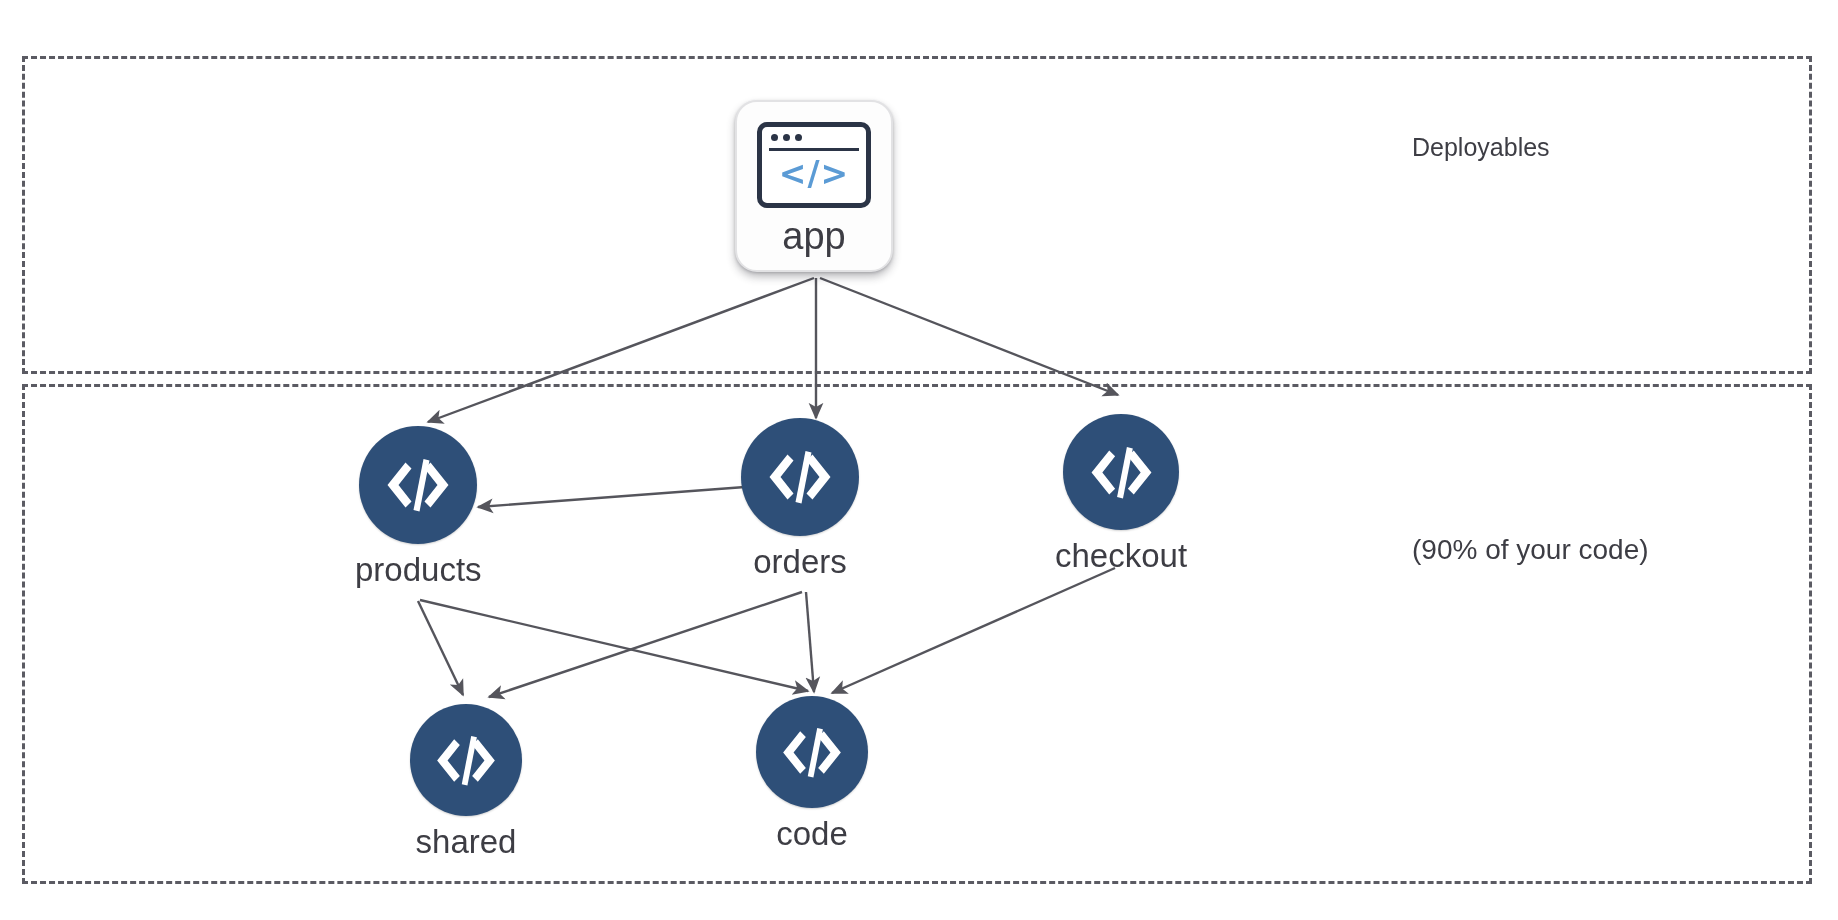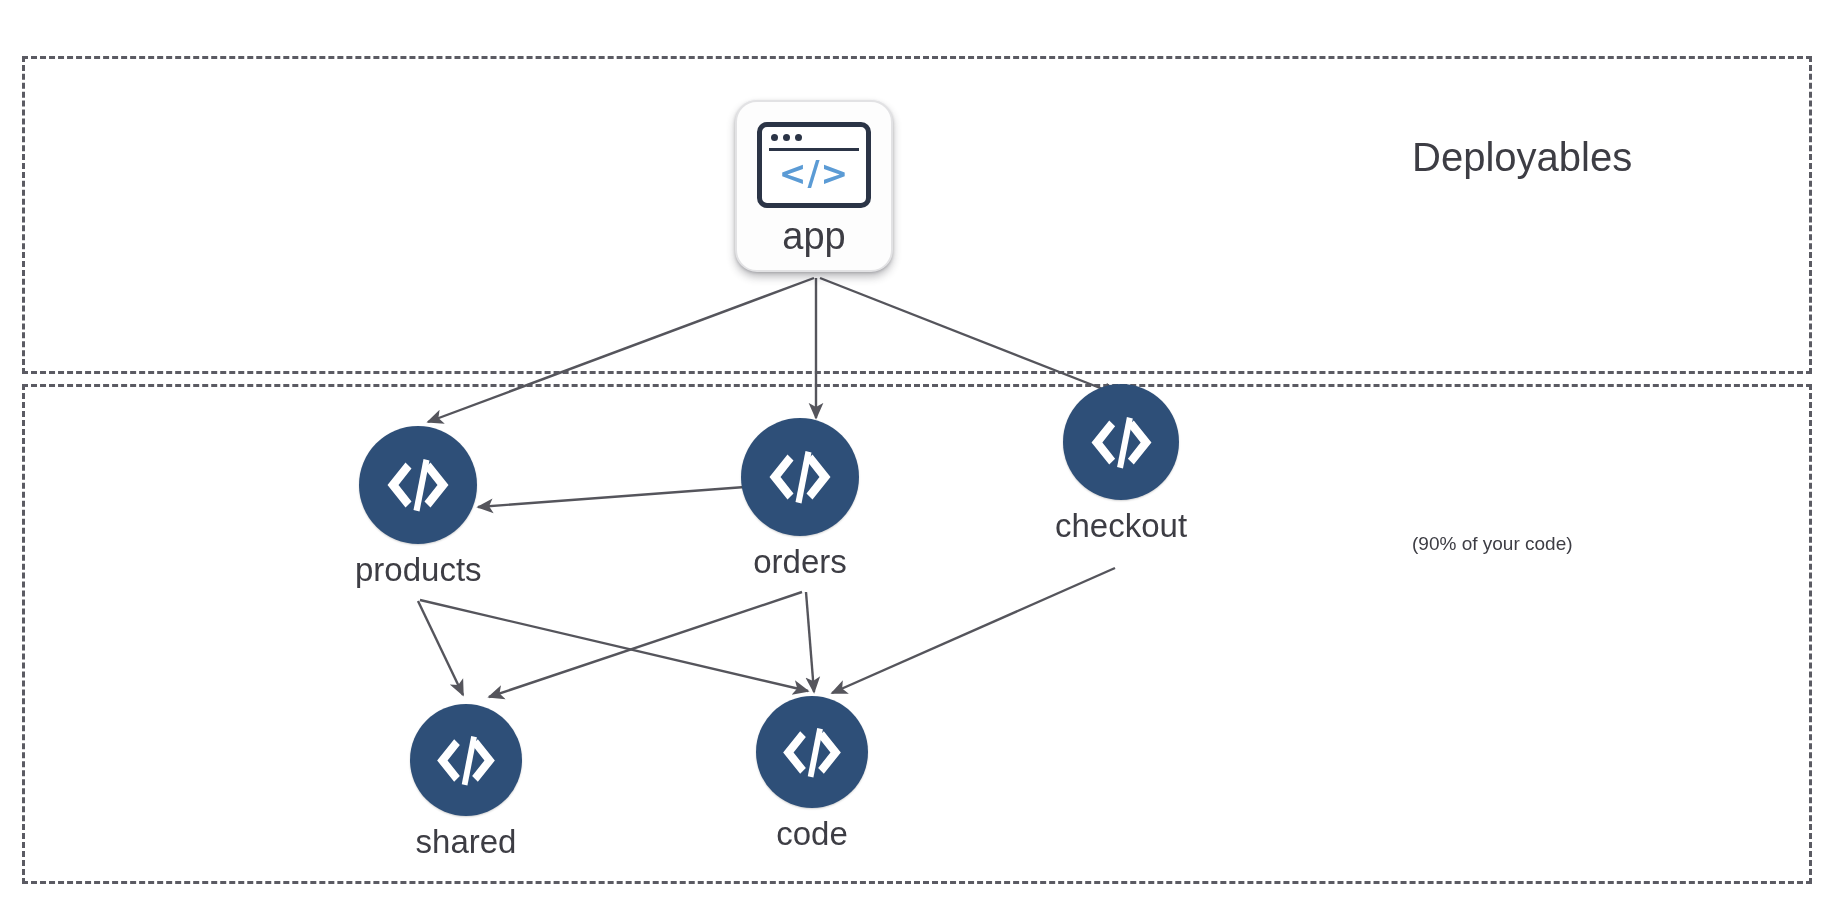--- a/index.html
+++ b/index.html
@@ -46,27 +46,27 @@
   }
   .zone-legend .legend-title {
     font-weight: bold;
     font-size: 44px;
     line-height: 1.06;
     letter-spacing: -0.3px;
     color: #3d3d44;
   }
   .zone-legend .legend-sub {
     font-weight: normal;
-    font-size: 40px;
+    font-size: 25px;
     line-height: 1.25;
     color: #3d3d44;
     margin-top: 4px;
   }
   .zone-legend .legend-sub.small {
-    font-size: 19px;
+    font-size: 28px;
     text-align: right;
   }
   #legend-apps { left: 1412px; top: 128px; }
   #legend-libs { left: 1412px; top: 528px; }
 
   
   #edges {
     position: absolute;
     left: 0;
     top: 0;
@@ -237,21 +237,21 @@
     <div class="lib-circle" style="width:118px;height:118px;">
       <svg width="74" height="56" viewBox="0 0 74 56" xmlns="http://www.w3.org/2000/svg">
         <path d="M24.5 5.5 L6.5 28 L24.5 50.5 L30.5 44.5 L17.5 28 L30.5 11.5 Z" fill="#ffffff"></path>
         <path d="M49.5 5.5 L67.5 28 L49.5 50.5 L43.5 44.5 L56.5 28 L43.5 11.5 Z" fill="#ffffff"></path>
         <path d="M32.5 53 L42.5 2 L48.5 3.5 L38.5 54.5 Z" fill="#ffffff"></path>
       </svg>
     </div>
     <div class="lib-label">orders</div>
   </div>
 
-  <div class="lib-node" style="left:1055px; top:384px;">
+  <div class="lib-node" style="left:1055px; top:414px;">
     <div class="lib-circle" style="width:116px;height:116px;">
       <svg width="73" height="55" viewBox="0 0 74 56" xmlns="http://www.w3.org/2000/svg">
         <path d="M24.5 5.5 L6.5 28 L24.5 50.5 L30.5 44.5 L17.5 28 L30.5 11.5 Z" fill="#ffffff"></path>
         <path d="M49.5 5.5 L67.5 28 L49.5 50.5 L43.5 44.5 L56.5 28 L43.5 11.5 Z" fill="#ffffff"></path>
         <path d="M32.5 53 L42.5 2 L48.5 3.5 L38.5 54.5 Z" fill="#ffffff"></path>
       </svg>
     </div>
     <div class="lib-label">checkout</div>
   </div>
 

